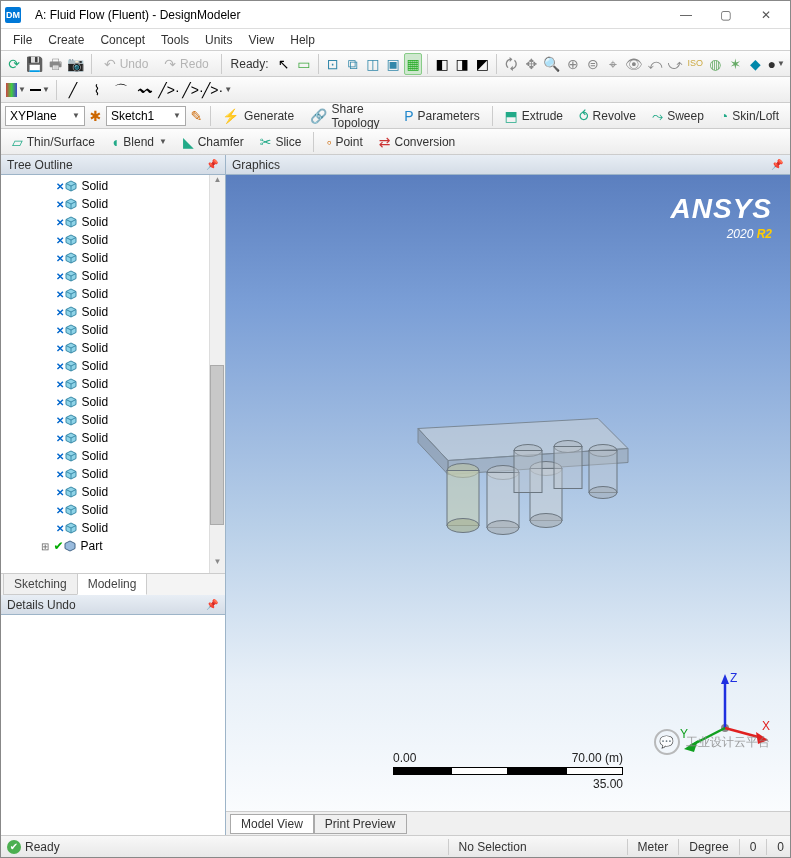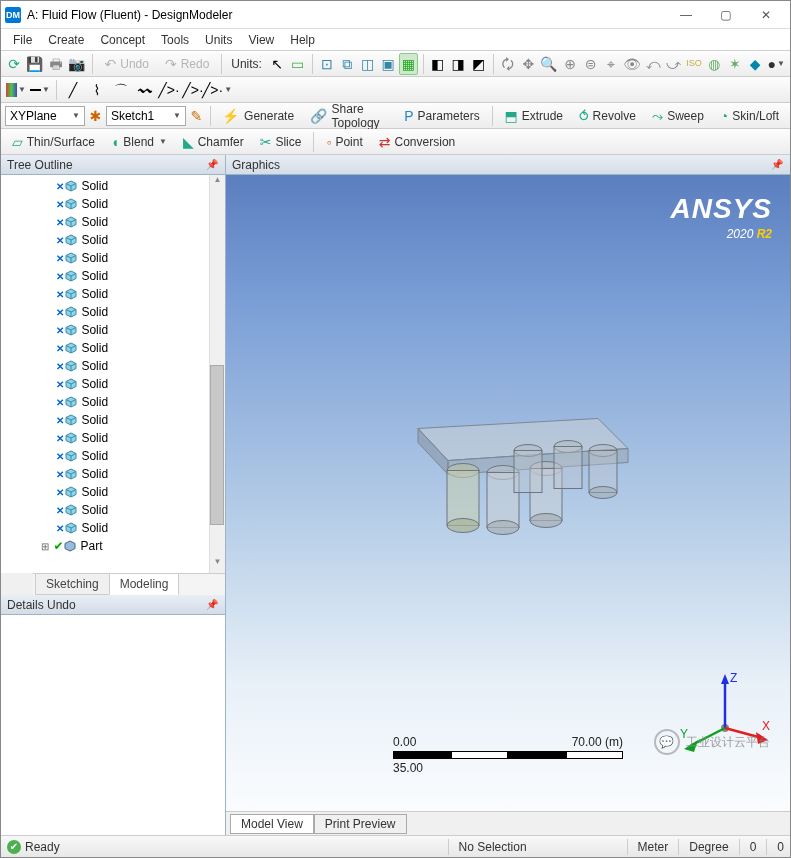--- a/index.html
+++ b/index.html
@@ -1,18 +1,18 @@
 <!DOCTYPE html>
 <html><head>
 <meta charset="utf-8">
 <style>
 * { margin:0; padding:0; box-sizing:border-box; font-family:"Segoe UI",Tahoma,sans-serif; font-size:12px; }
 body { background:#f0f0f0; width:791px; height:858px; overflow:hidden; display:flex; flex-direction:column; border:1px solid #888; }
 .titlebar { height:28px; background:#fff; display:flex; align-items:center; padding:0 4px; border-bottom:1px solid #ddd; }
-.app-icon { width:16px; height:16px; background:#0078d7; color:#fff; font-size:9px; font-weight:bold; display:flex; align-items:center; justify-content:center; margin-right:6px; border-radius:2px;}
+.app-icon { width:16px; height:16px; background:#0078d7; color:#fff; font-size:9px; font-weight:bold; display:flex; align-items:center; justify-content:center; margin-right:14px; border-radius:2px;}
 .titlebar .title { flex:1; color:#000000; }
 .winbtn { width:40px; height:28px; display:flex; align-items:center; justify-content:center; color:#555; }
 .menubar { height:22px; background:#fff; display:flex; align-items:center; padding:0 4px; border-bottom:1px solid #d0d0d0; }
 .menubar span { padding:2px 8px; color:#333; cursor:default; }
 .toolbar { height:26px; background:linear-gradient(#fdfdfd,#ededed); display:flex; align-items:center; padding:0 4px; border-bottom:1px solid #ccc; gap:2px; }
 .toolbar.secondary { }
 .tbtn { width:22px; height:22px; display:flex; align-items:center; justify-content:center; border:1px solid transparent; border-radius:2px; cursor:default;}
 .tbtn-t { height:22px; display:flex; align-items:center; padding:0 6px; gap:4px; border:1px solid transparent; border-radius:2px; color:#333; cursor:default;}
 .tbtn-t.dis, .tbtn.dis { color:#999; opacity:0.7;}
 .tsep { width:1px; height:20px; background:#ccc; margin:0 3px;}
@@ -23,36 +23,36 @@
 .left-col { width:225px; display:flex; flex-direction:column; border-right:1px solid #9db4c8;}
 .panel-header { height:20px; background:linear-gradient(#e8eef5,#d4dce6); border-bottom:1px solid #9db4c8; display:flex; align-items:center; padding:0 6px; color:#333; font-weight:normal;}
 .panel-header .pin { margin-left:auto; font-size:10px; color:#555;}
 .tree { flex:1; background:#fff; overflow-y:auto; overflow-x:hidden; position:relative; padding:2px 0;}
 .tree-scroll { position:absolute; right:0; top:0; width:16px; height:100%; background:#f0f0f0; border-left:1px solid #ddd;}
 .tree-thumb { position:absolute; right:1px; top:190px; width:14px; height:160px; background:#c8c8c8; border:1px solid #aaa;}
 .tree-row { display:flex; align-items:center; height:18px; padding-left:55px; gap:4px; cursor:default;}
 .tree-row.part { padding-left:40px;}
 .tic { display:inline-flex; align-items:center; gap:1px;}
 .t-x { color:#0066cc; font-weight:bold; font-size:10px;}
-.tabs-bottom { height:22px; background:#f4f4f4; display:flex; align-items:flex-end; border-top:1px solid #ccc; padding:0 2px;margin-left:32px;}
+.tabs-bottom { height:22px; background:#f4f4f4; display:flex; align-items:flex-end; border-top:1px solid #ccc; padding:0 2px;}
 .tabs-bottom span { padding:3px 10px; border:1px solid #ccc; background:#f0f0f0; margin-right:-1px; color:#444; cursor:default;}
 .tabs-bottom span.active { background:#fff; border-bottom-color:#fff; position:relative; }
 .details { flex:0 0 auto;}
 .details-body { height:220px; background:#fff;}
 .right-col { flex:1; display:flex; flex-direction:column; min-width:0;}
 .graphics { flex:1; position:relative; background:linear-gradient(#5b7fbf 0%, #7a9ed6 20%, #b8cfe8 55%, #e8f0f8 80%, #fafcfe 100%); overflow:hidden;}
 .ansys-logo { position:absolute; top:18px; right:18px; color:#fff; text-align:right; font-family:Arial;font-style:italic; }
 .ansys-logo .brand { font-size:28px; font-weight:bold; letter-spacing:1px;}
 .ansys-logo .ver { font-size:14px; font-weight:normal;}
 .ansys-logo .ver b { color:#ffcc00;}
 .model3d { position:absolute; left:50%; top:48%; transform:translate(-50%,-50%);}
 .watermark { position:absolute; bottom:56px; right:20px; display:flex; align-items:center; gap:6px; color:#888; font-size:13px; opacity:0.8;}
 .wm-icon { width:26px; height:26px; border:2px solid #aaa; border-radius:50%; display:flex; align-items:center; justify-content:center; font-size:12px; color:#999;}
 .triad { position:absolute; bottom:50px; right:20px;}
-.scale { position:absolute; bottom:36px; left:50%; transform:translateX(-50%); text-align:left; color:#222; font-size:11px;}
+.scale { position:absolute; bottom:20px; left:50%; transform:translateX(-50%); text-align:right; color:#222; font-size:11px;}
 .scale-bar { width:230px; height:8px; display:flex; margin:2px 0;}
 .scale-bar div { flex:1; border:1px solid #000;}
 .scale-bar div:nth-child(odd){ background:#000;}
 .scale-bar div:nth-child(even){ background:#fff;}
 .scale-labels { display:flex; justify-content:space-between; width:230px; font-size:10px;}
 .gr-tabs { height:24px; background:#f0f0f0; display:flex; align-items:flex-start; border-top:1px solid #ccc; padding:2px 4px;}
 .gr-tabs span { padding:2px 10px; border:1px solid #aaa; background:#f0f0f0; color:#333; cursor:default;}
 .gr-tabs span.active { background:#fff;}
 .statusbar { height:22px; background:linear-gradient(#f8f8f8,#e8e8e8); border-top:1px solid #ccc; display:flex; align-items:center; padding:0 6px; gap:10px; color:#333;}
 .status-sep { width:1px; height:16px; background:#ccc;}
@@ -98,21 +98,21 @@
   <div class="tsep"></div>
   <div class="tbtn-t dis">
       <span class="glyph">↶</span>
       <span>Undo</span>
     </div>
   <div class="tbtn-t dis">
       <span class="glyph">↷</span>
       <span>Redo</span>
     </div>
   <div class="tsep"></div>
-  <span style="padding:0 4px;color:#333">Units:</span>
+  <span style="padding:0 4px;color:#333">Ready:</span>
   <div class="tbtn">
       <span class="glyph">↖</span>
     </div>
   <div class="tbtn">
       <span class="glyph" style="color:#4a4">▭</span>
     </div>
   <div class="tsep"></div>
   <div class="tbtn">
       <span class="glyph" style="color:#38a">⊡</span>
     </div>

